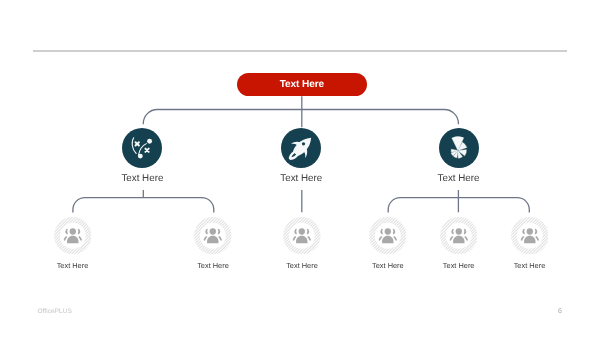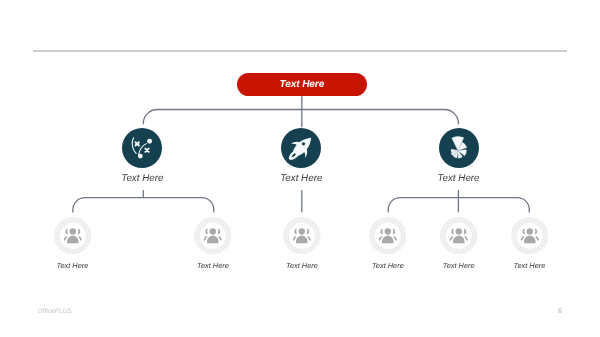--- a/index.html
+++ b/index.html
@@ -1,19 +1,19 @@
 <!DOCTYPE html>
 <html><head>
 <meta charset="utf-8">
 <title>Slide</title>
 <style>
   html,body{margin:0;padding:0;}
   body{width:600px;height:337px;background:#ffffff;font-family:"Liberation Sans",sans-serif;overflow:hidden;
         -webkit-font-smoothing:antialiased;text-rendering:geometricPrecision;}
-  .slide{position:relative;width:600px;height:256px;background:#fff;font-style:italic;}
+  .slide{position:relative;width:600px;height:256px;background:#fff;}
   .divider{position:absolute;left:33px;top:50.4px;width:534px;height:1.2px;background:#cfcfcf;}
   .connectors{position:absolute;left:0;top:0;width:600px;height:337px;}
 
   .pill{position:absolute;left:236.6px;top:72.6px;width:130.5px;height:23.6px;background:#c81502;border-radius:12px;
         display:flex;align-items:center;justify-content:center;}
   .pill-label{color:#fff;position:relative;top:0.8px;font-size:10.1px;font-weight:bold;letter-spacing:-0.1px;line-height:1;}
 
   .node{position:absolute;width:40px;height:40px;top:127.6px;}
   .node-disc{position:absolute;left:0;top:0;width:40px;height:40px;border-radius:50%;background:#15404f;}
   .node-icon{position:absolute;left:0;top:0;width:40px;height:40px;}

